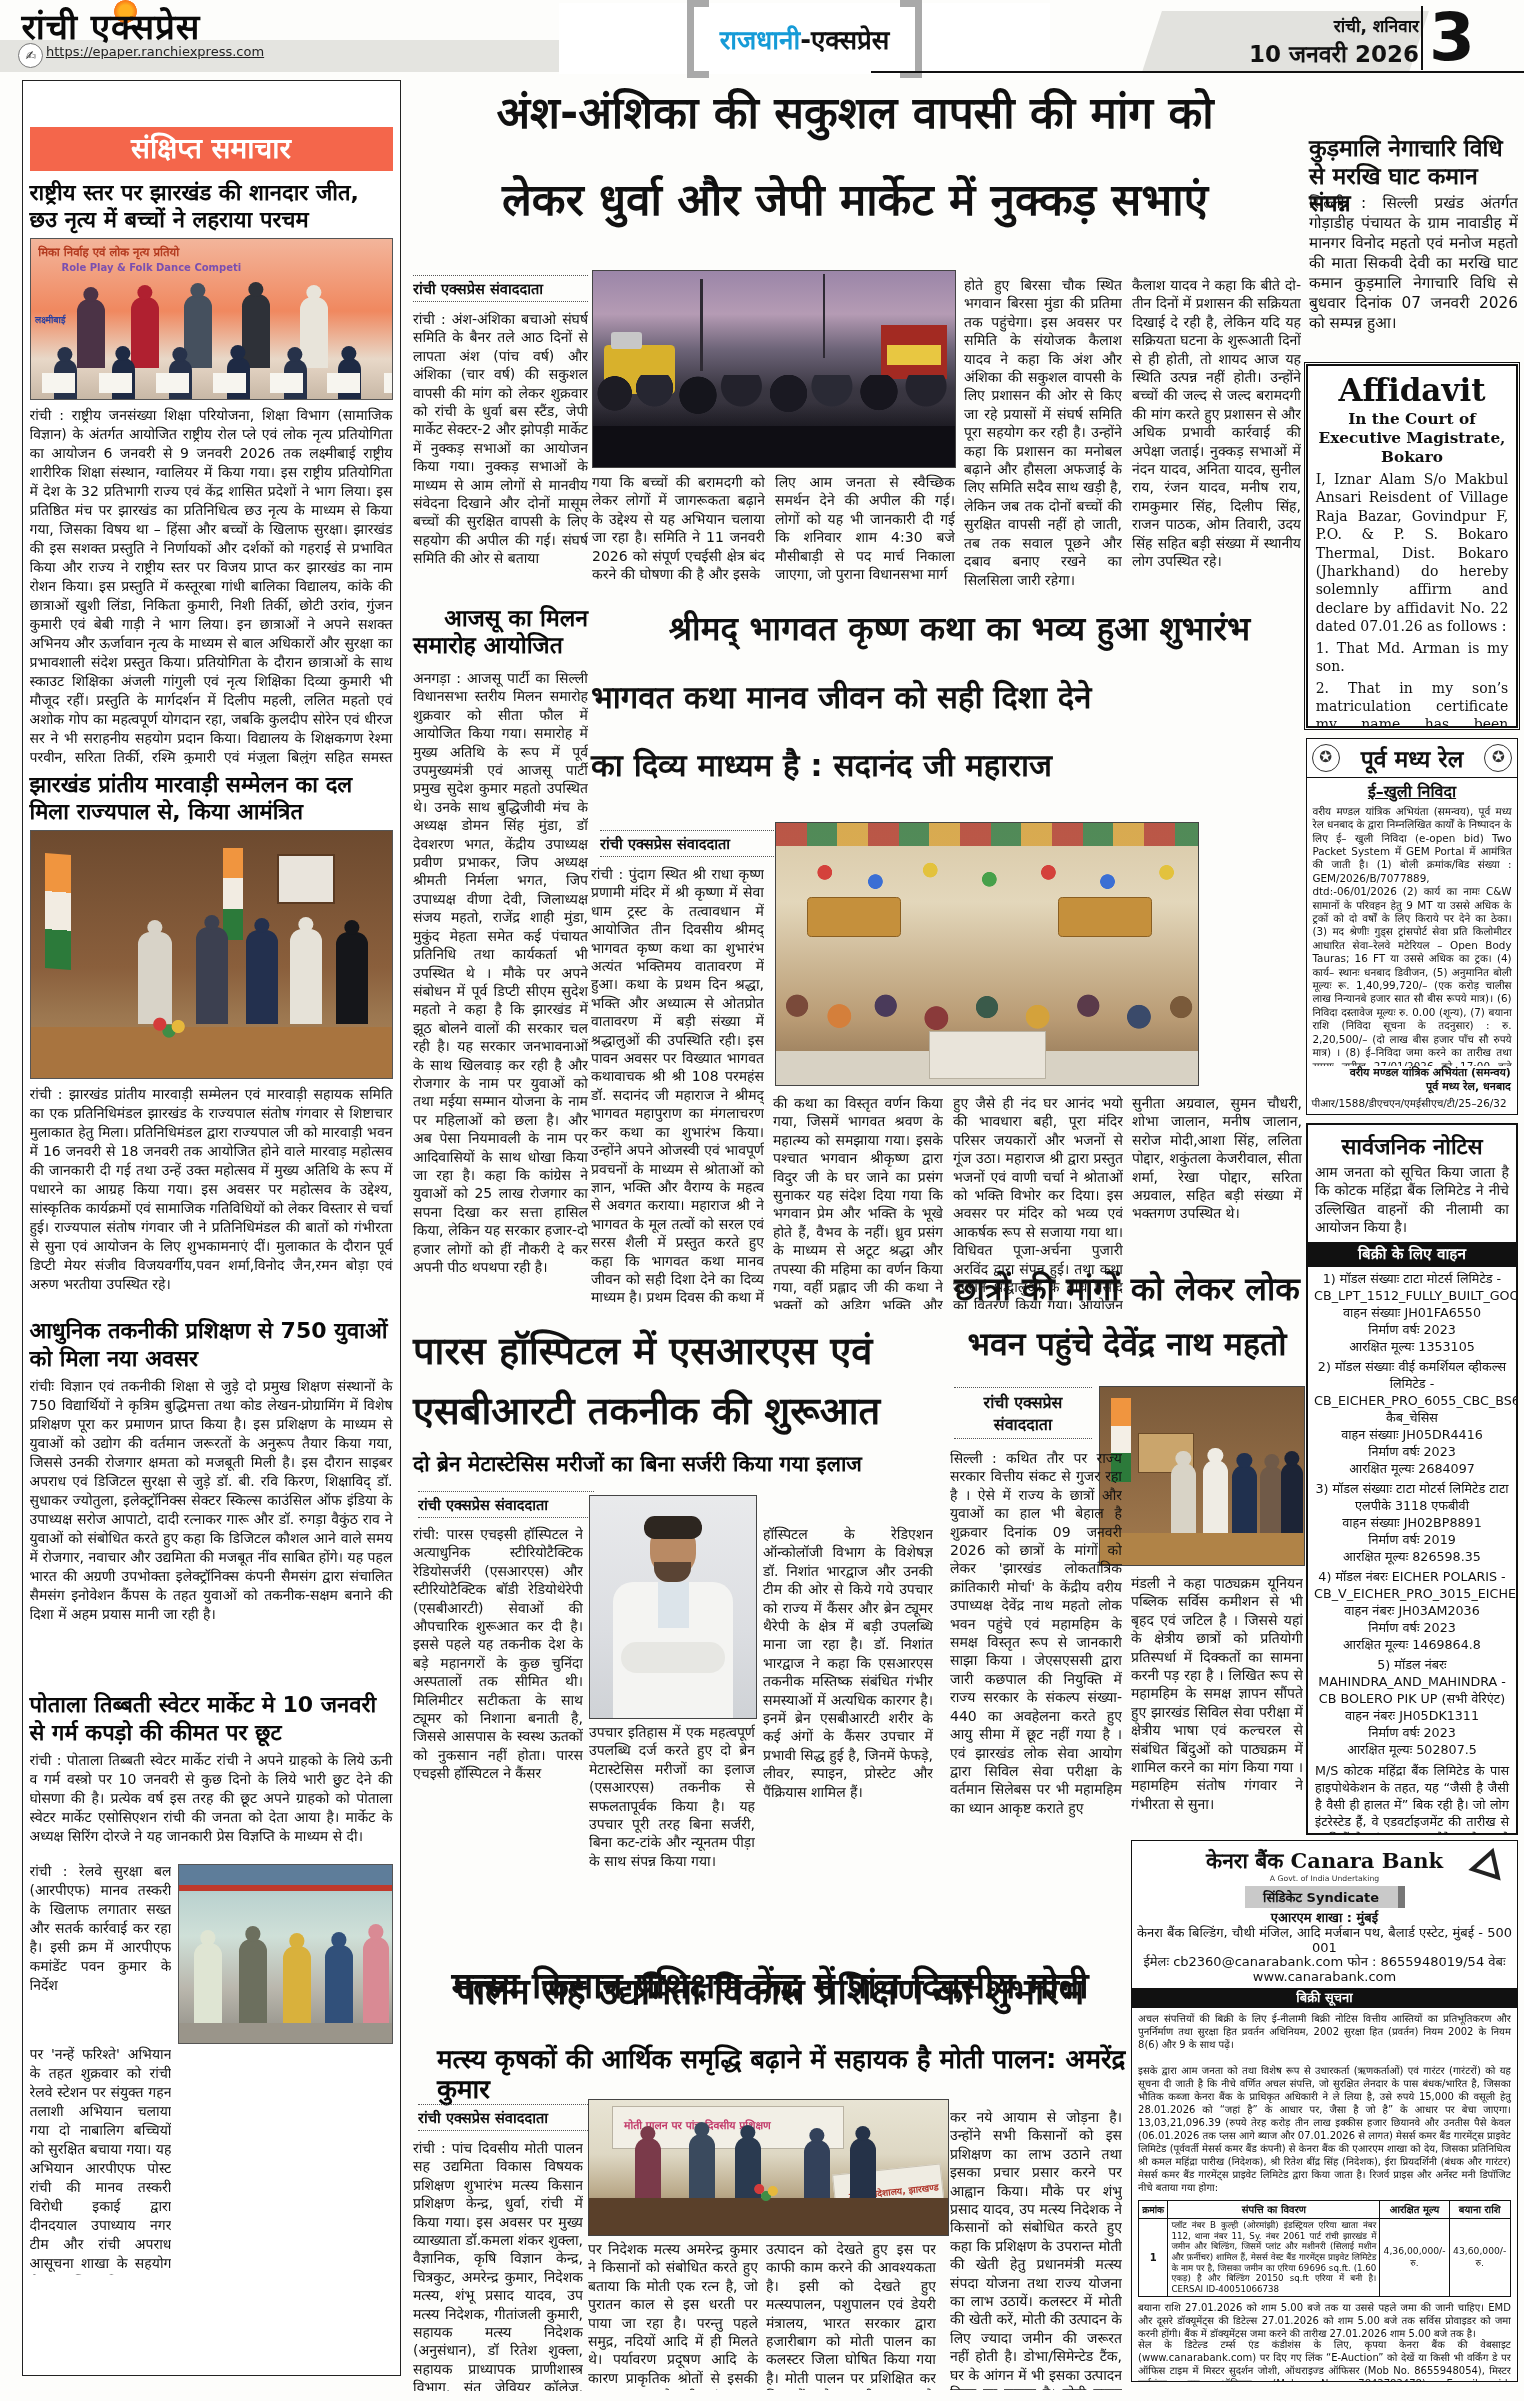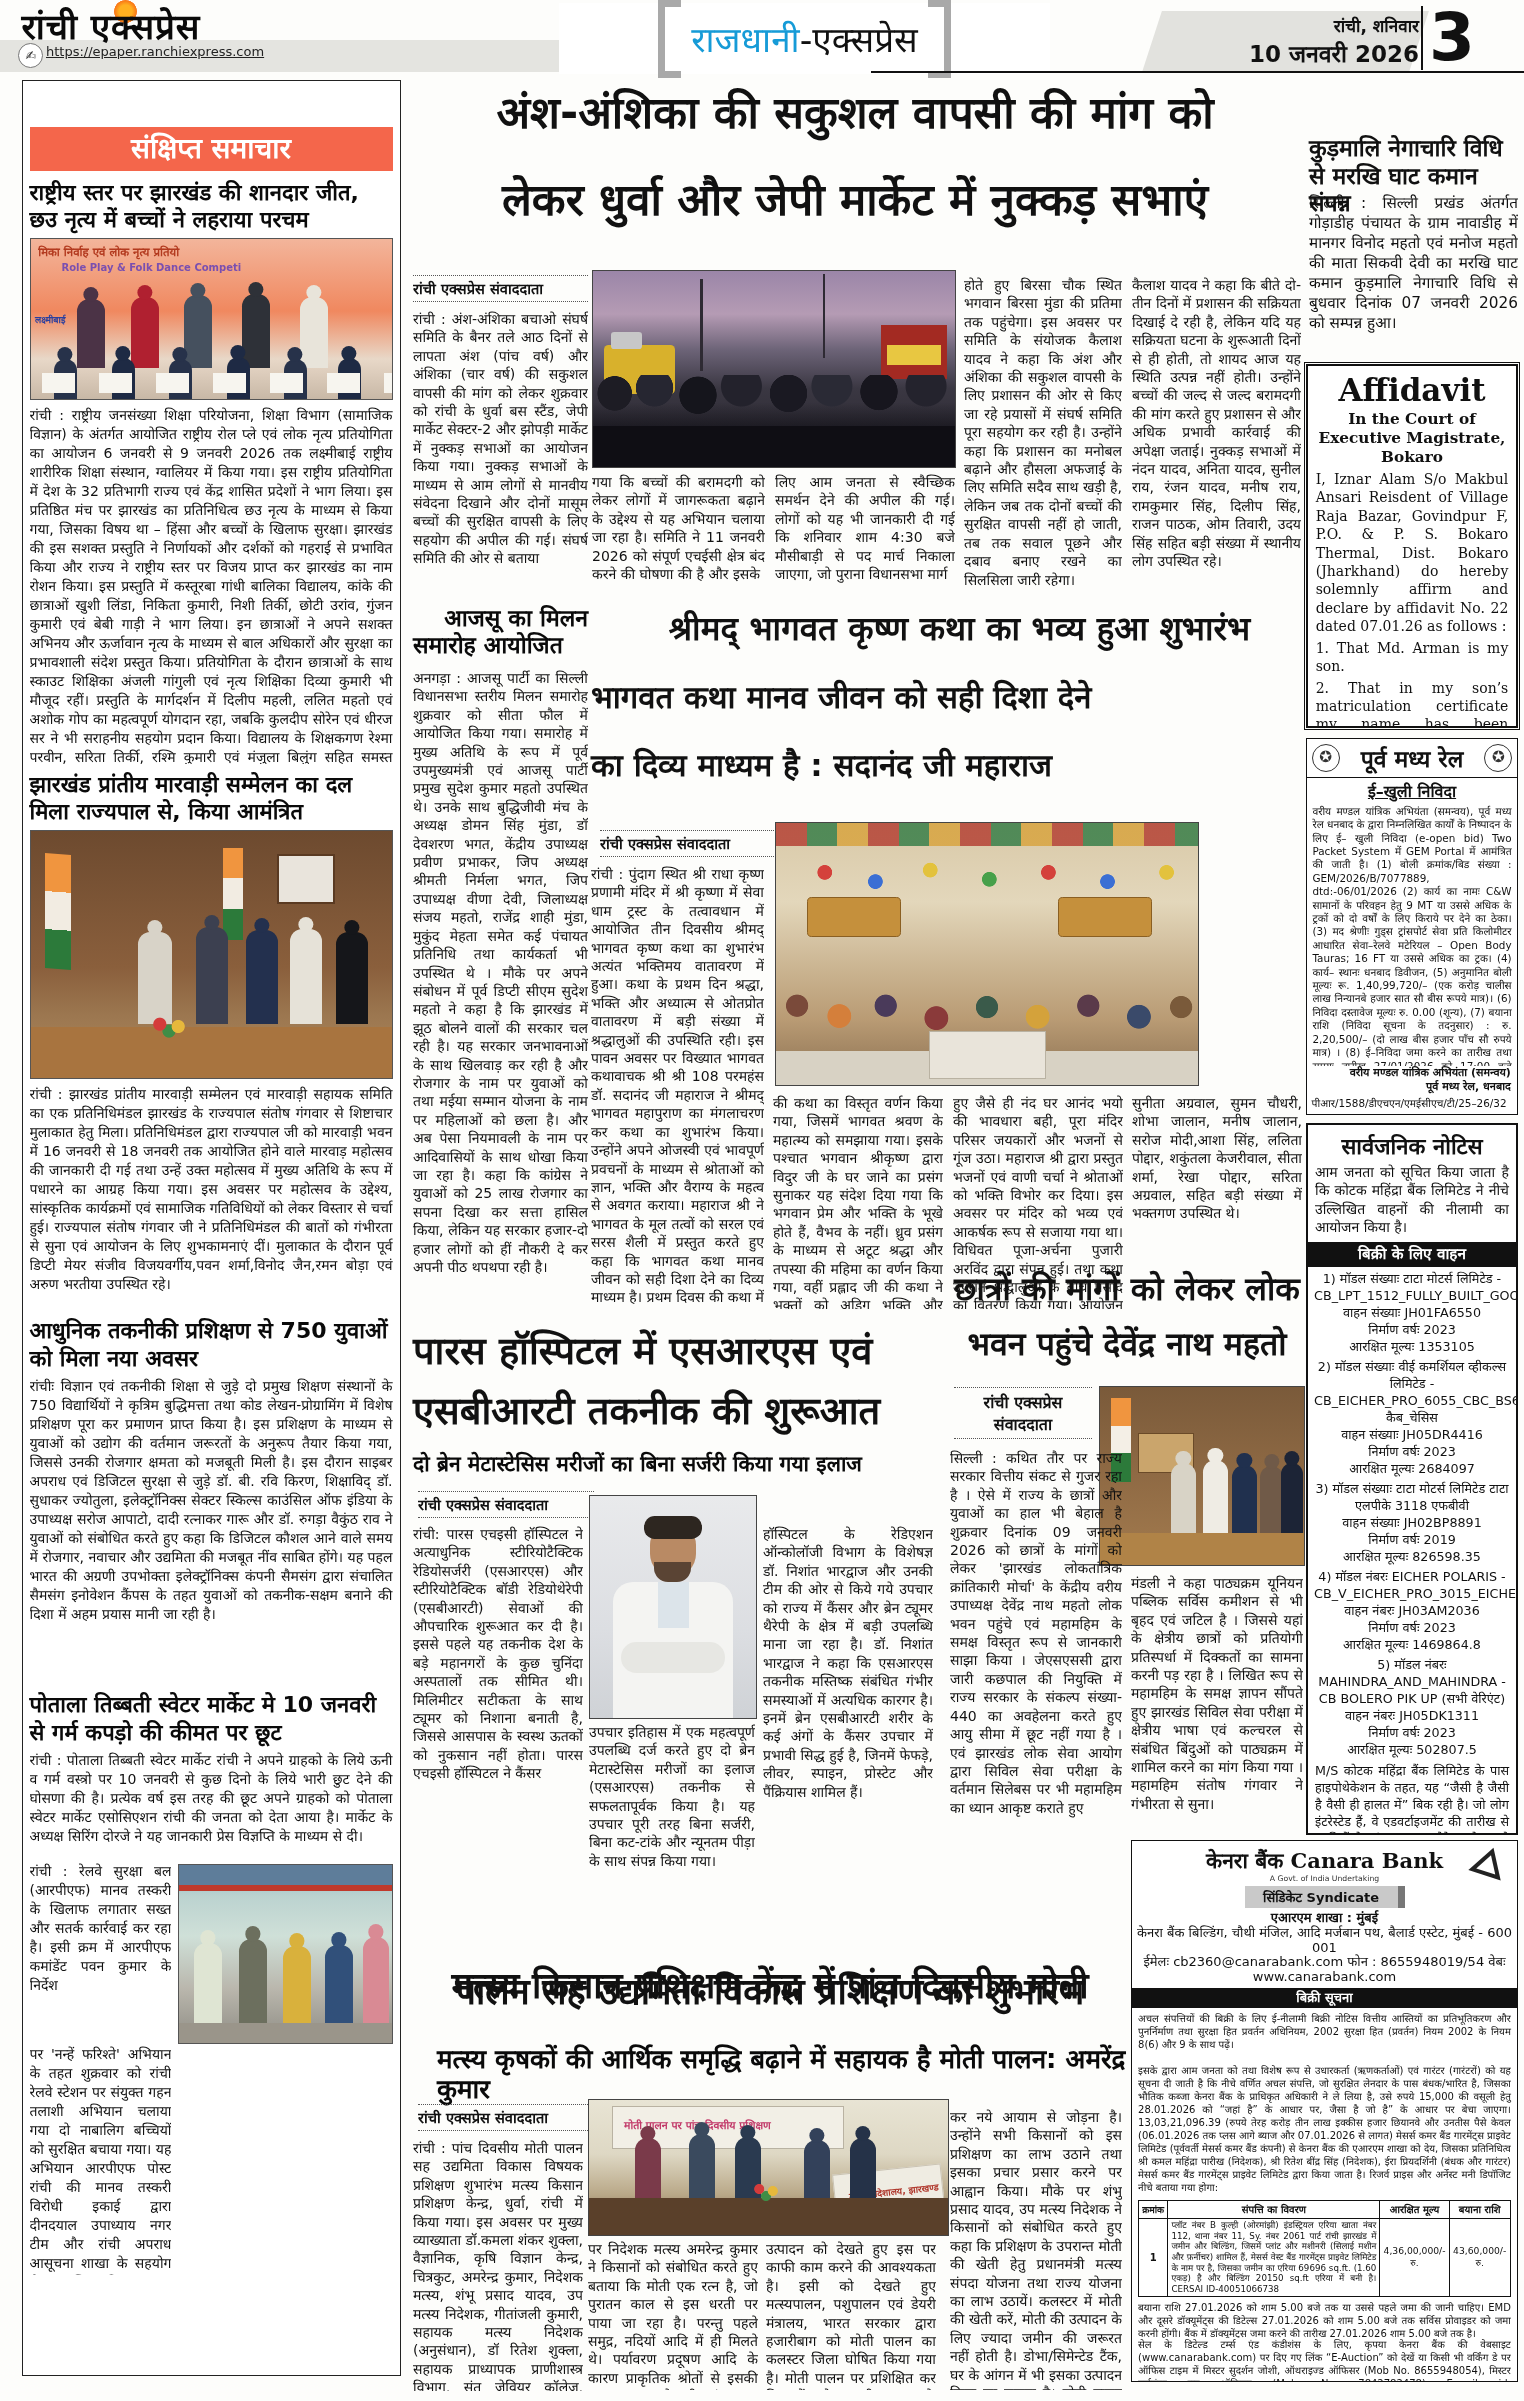--- a/index.html
+++ b/index.html
@@ -14,21 +14,21 @@
   
   .hdr-strip{position:absolute;left:0;top:40px;width:871px;height:32px;background:#e4e4e0;}
   .logo{position:absolute;left:21.5px;top:1.5px;font-size:35px;font-weight:800;letter-spacing:0.8px;color:#0a0a0a;}
   .sun{position:absolute;left:114px;top:0px;width:23px;height:23px;border-radius:50%;background:radial-gradient(circle,#ffb020 40%,#f97316 70%,transparent 72%);}
   .url{position:absolute;left:46px;top:44px;font-size:13px;color:#222;}
   .peni{position:absolute;left:18.4px;top:43px;width:23px;height:23px;border-radius:50%;background:#fff;border:0.8px solid #777;color:#333;font-size:13px;text-align:center;line-height:23px;}
   .mast{position:absolute;left:559px;top:3.1px;width:491px;height:71px;background:#fff;display:flex;align-items:center;justify-content:center;}
   .brk{width:15.3px;height:64px;border:7.7px solid #a9a9a9;}
   .brkL{border-right:none;margin-right:10.7px;}
   .brkR{border-left:none;margin-left:10.7px;}
-  .mast-t{font-size:35px;font-weight:400;white-space:nowrap;}
+  .mast-t{font-size:26px;font-weight:700;white-space:nowrap;}
   .mast-blue{color:#169bd7;}
   .para{position:absolute;left:1152px;top:10.7px;width:267px;height:61px;background:#e2e2de;transform:skewX(-18deg);}
   .dateb{position:absolute;left:1197px;top:14px;width:222px;text-align:right;}
   .d1{font-size:17px;font-weight:bold;}
   .d2{font-size:23px;font-weight:700;}
   .pg3{position:absolute;left:1429px;top:1.5px;width:84px;font-size:66px;font-weight:800;line-height:71px;}
   .hr-right{position:absolute;left:871px;top:71px;width:654px;height:2.3px;background:#111;}
   .vbar{position:absolute;left:1421px;top:6.1px;width:2.3px;height:64px;background:#111;}
   
   .leftcol{position:absolute;left:21.5px;top:80px;width:379px;height:2296px;border:1.5px solid #222;background:#fff;padding:6.1px 7px;box-sizing:border-box;overflow:hidden;}
@@ -325,21 +325,21 @@
     <div class="pn-disc">M/S कोटक महिंद्रा बैंक लिमिटेड के पास हाइपोथेकेशन के तहत, यह “जैसी है जैसी है वैसी ही हालत में” बिक रही है। जो लोग इंटरेस्टेड हैं, वे एडवर्टाइजमेंट की तारीख से 7 दिनों के अंदर अपना कोटेशन दे सकते हैं।</div>
 
   </div>
 
   <div class="abs canara" style="left:1131px;top:1840px;width:387px;height:542px;">
     <div class="cb-tri"></div>
     <div class="cb-brand">केनरा बैंक Canara Bank</div>
     <div class="cb-tag">A Govt. of India Undertaking</div>
     <div class="cb-syn">सिंडिकेट Syndicate</div>
     <div class="cb-line" style="font-weight:bold;">एआरएम शाखा : मुंबई</div>
-    <div class="cb-line">केनरा बैंक बिल्डिंग, चौथी मंजिल, आदि मर्जबान पथ, बैलार्ड एस्टेट, मुंबई - 600 001</div>
+    <div class="cb-line">केनरा बैंक बिल्डिंग, चौथी मंजिल, आदि मर्जबान पथ, बैलार्ड एस्टेट, मुंबई - 500 001</div>
     <div class="cb-line">ईमेलः cb2360@canarabank.com फोन : 8655948019/54 वेबः www.canarabank.com</div>
     <div class="cb-bar">बिक्री सूचना</div>
     <div class="cb-b" style="font-weight:normal;height:52px;">अचल संपत्तियों की बिक्री के लिए ई-नीलामी बिक्री नोटिस वित्तीय आस्तियों का प्रतिभूतिकरण और पुनर्निर्माण तथा सुरक्षा हित प्रवर्तन अधिनियम, 2002 सुरक्षा हित (प्रवर्तन) नियम 2002 के नियम 8(6) और 9 के साथ पढ़ें।</div>
     <div class="cb-b" style="height:132px;">इसके द्वारा आम जनता को तथा विशेष रूप से उधारकर्ता (ऋणकर्ताओं) एवं गारंटर (गारंटरों) को यह सूचना दी जाती है कि नीचे वर्णित अचल संपत्ति, जो सुरक्षित लेनदार के पास बंधक/भारित है, जिसका भौतिक कब्जा केनरा बैंक के प्राधिकृत अधिकारी ने ले लिया है, उसे रुपये 15,000 की वसूली हेतु 28.01.2026 को “जहां है” के आधार पर, जैसा है जो है” के आधार पर बेचा जाएगा। 13,03,21,096.39 (रुपये तेरह करोड़ तीन लाख इक्कीस हजार छियानवे और उनतीस पैसे केवल (06.01.2026 तक प्लस आगे ब्याज और 07.01.2026 से लागत) मेसर्स कमर बैंड गारमेंट्स प्राइवेट लिमिटेड (पूर्ववर्ती मेसर्स कमर बैंड कंपनी) से केनरा बैंक की एआरएम शाखा को देय, जिसका प्रतिनिधित्व श्री कमल महिंद्रा पारीख (निदेशक), श्री रितेश बींद्र सिंह (निदेशक), ईरा प्रियदर्शिनी (बंधक और गारंटर) मेसर्स कमर बैंड गारमेंट्स प्राइवेट लिमिटेड द्वारा किया जाता है। रिजर्व प्राइस और अर्नेस्ट मनी डिपॉजिट नीचे बताया गया होगा:</div>
     <table class="cb-tbl">
       <tbody>
           <tr>
         <th style="font-size:9.2px;width:21.5px;">क्रमांक</th>
         <th style="font-size:10px;">संपत्ति का विवरण</th>
         <th style="font-size:10px;width:60px;">आरक्षित मूल्य</th>

